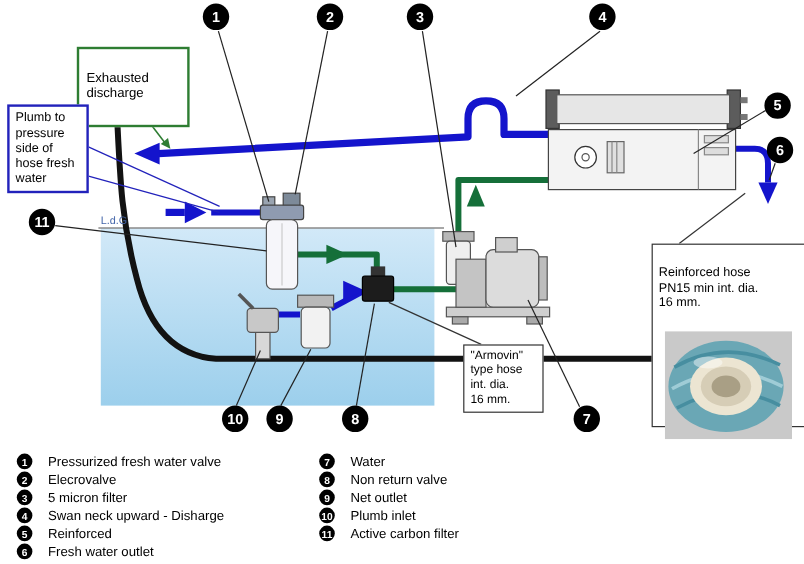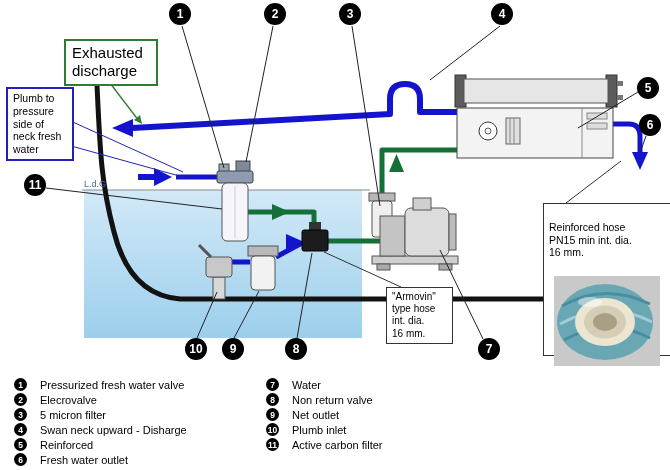--- a/index.html
+++ b/index.html
@@ -1,20 +1,20 @@
 <!DOCTYPE html>
 <html><head>
 <meta charset="utf-8">
 <style>
   html,body{margin:0;padding:0;background:#fff;}
   .stage{position:relative;width:670px;height:470px;background:#fff;overflow:hidden;
          font-family:"Liberation Sans",sans-serif;}
   .art{position:absolute;left:0;top:0;}
   .note{position:absolute;background:#fff;color:#000;white-space:pre-line;line-height:1.22;}
-  .note.green{border:2px solid #2e7d32;font-size:15px;padding:3px 6px;}
+  .note.green{border:2px solid #2e7d32;font-size:11px;padding:18px 6px;}
   .note.blue{border:2px solid #2222bb;font-size:10.5px;padding:3px 5px;}
   .note.plain{border:1px solid #333;font-size:10px;padding:3px 5px;}
   .note.reinforced{font-size:10.5px;padding:4px 5px;}
   .ldg{position:absolute;font-size:9px;color:#4466aa;}
   .callout{position:absolute;width:22px;height:22px;border-radius:50%;background:#000;color:#fff;
            font-size:12px;font-weight:bold;display:flex;align-items:center;justify-content:center;}
   .legend-col{position:absolute;top:377px;}
   .lg-item{display:flex;align-items:center;height:15px;}
   .lg-num{width:13px;height:13px;border-radius:50%;background:#000;color:#fff;font-size:8.5px;
           font-weight:bold;display:flex;align-items:center;justify-content:center;flex:0 0 13px;}
@@ -159,21 +159,21 @@
       <line x1="566" y1="203" x2="621" y2="161" stroke="#333" stroke-width="1"></line>
     </g>
   </svg>
 
   <div class="note green" style="left:64px;top:39px;width:78px;">Exhausted
 discharge</div>
 
   <div class="note blue" style="left:6px;top:87px;width:54px;">Plumb to
 pressure
 side of
-neck fresh
+hose fresh
 water</div>
 
   <div class="note plain" style="left:386px;top:287px;width:55px;">"Armovin"
 type hose
 int. dia.
 16 mm.</div>
 
   <div class="note plain reinforced" style="left:543px;top:203px;width:116px;height:143px;">
     <div>Reinforced hose
 PN15 min  int. dia.

